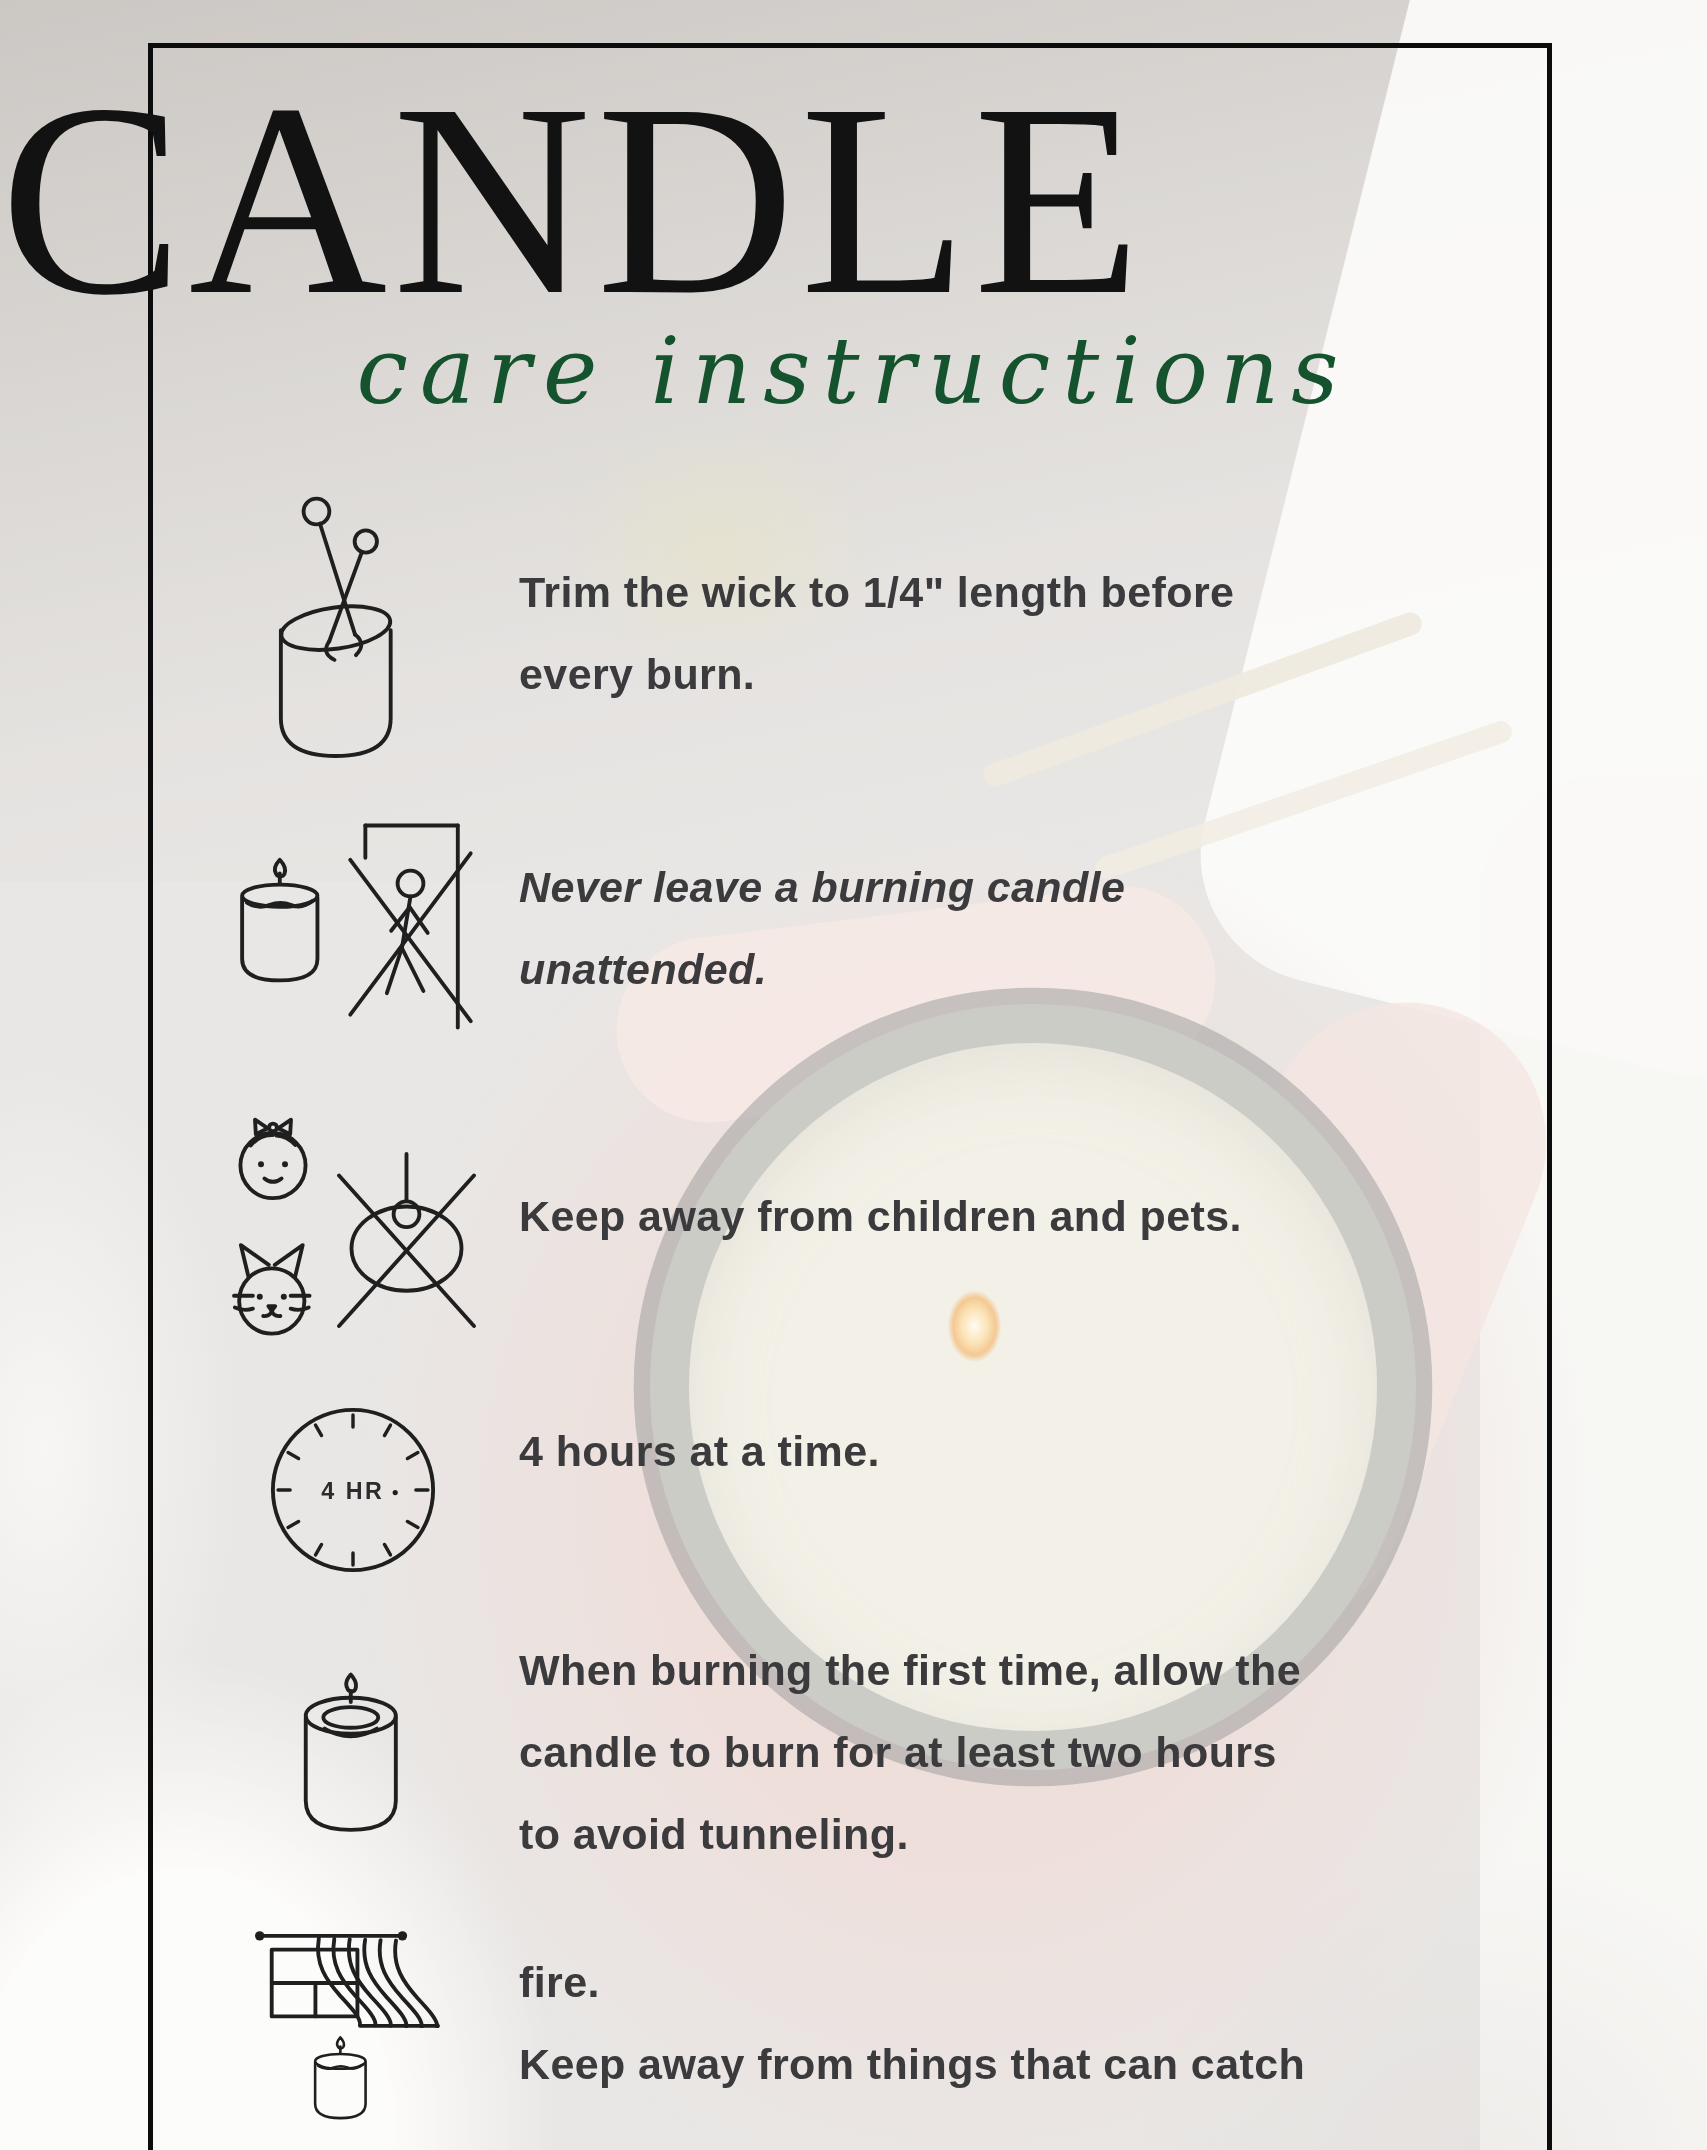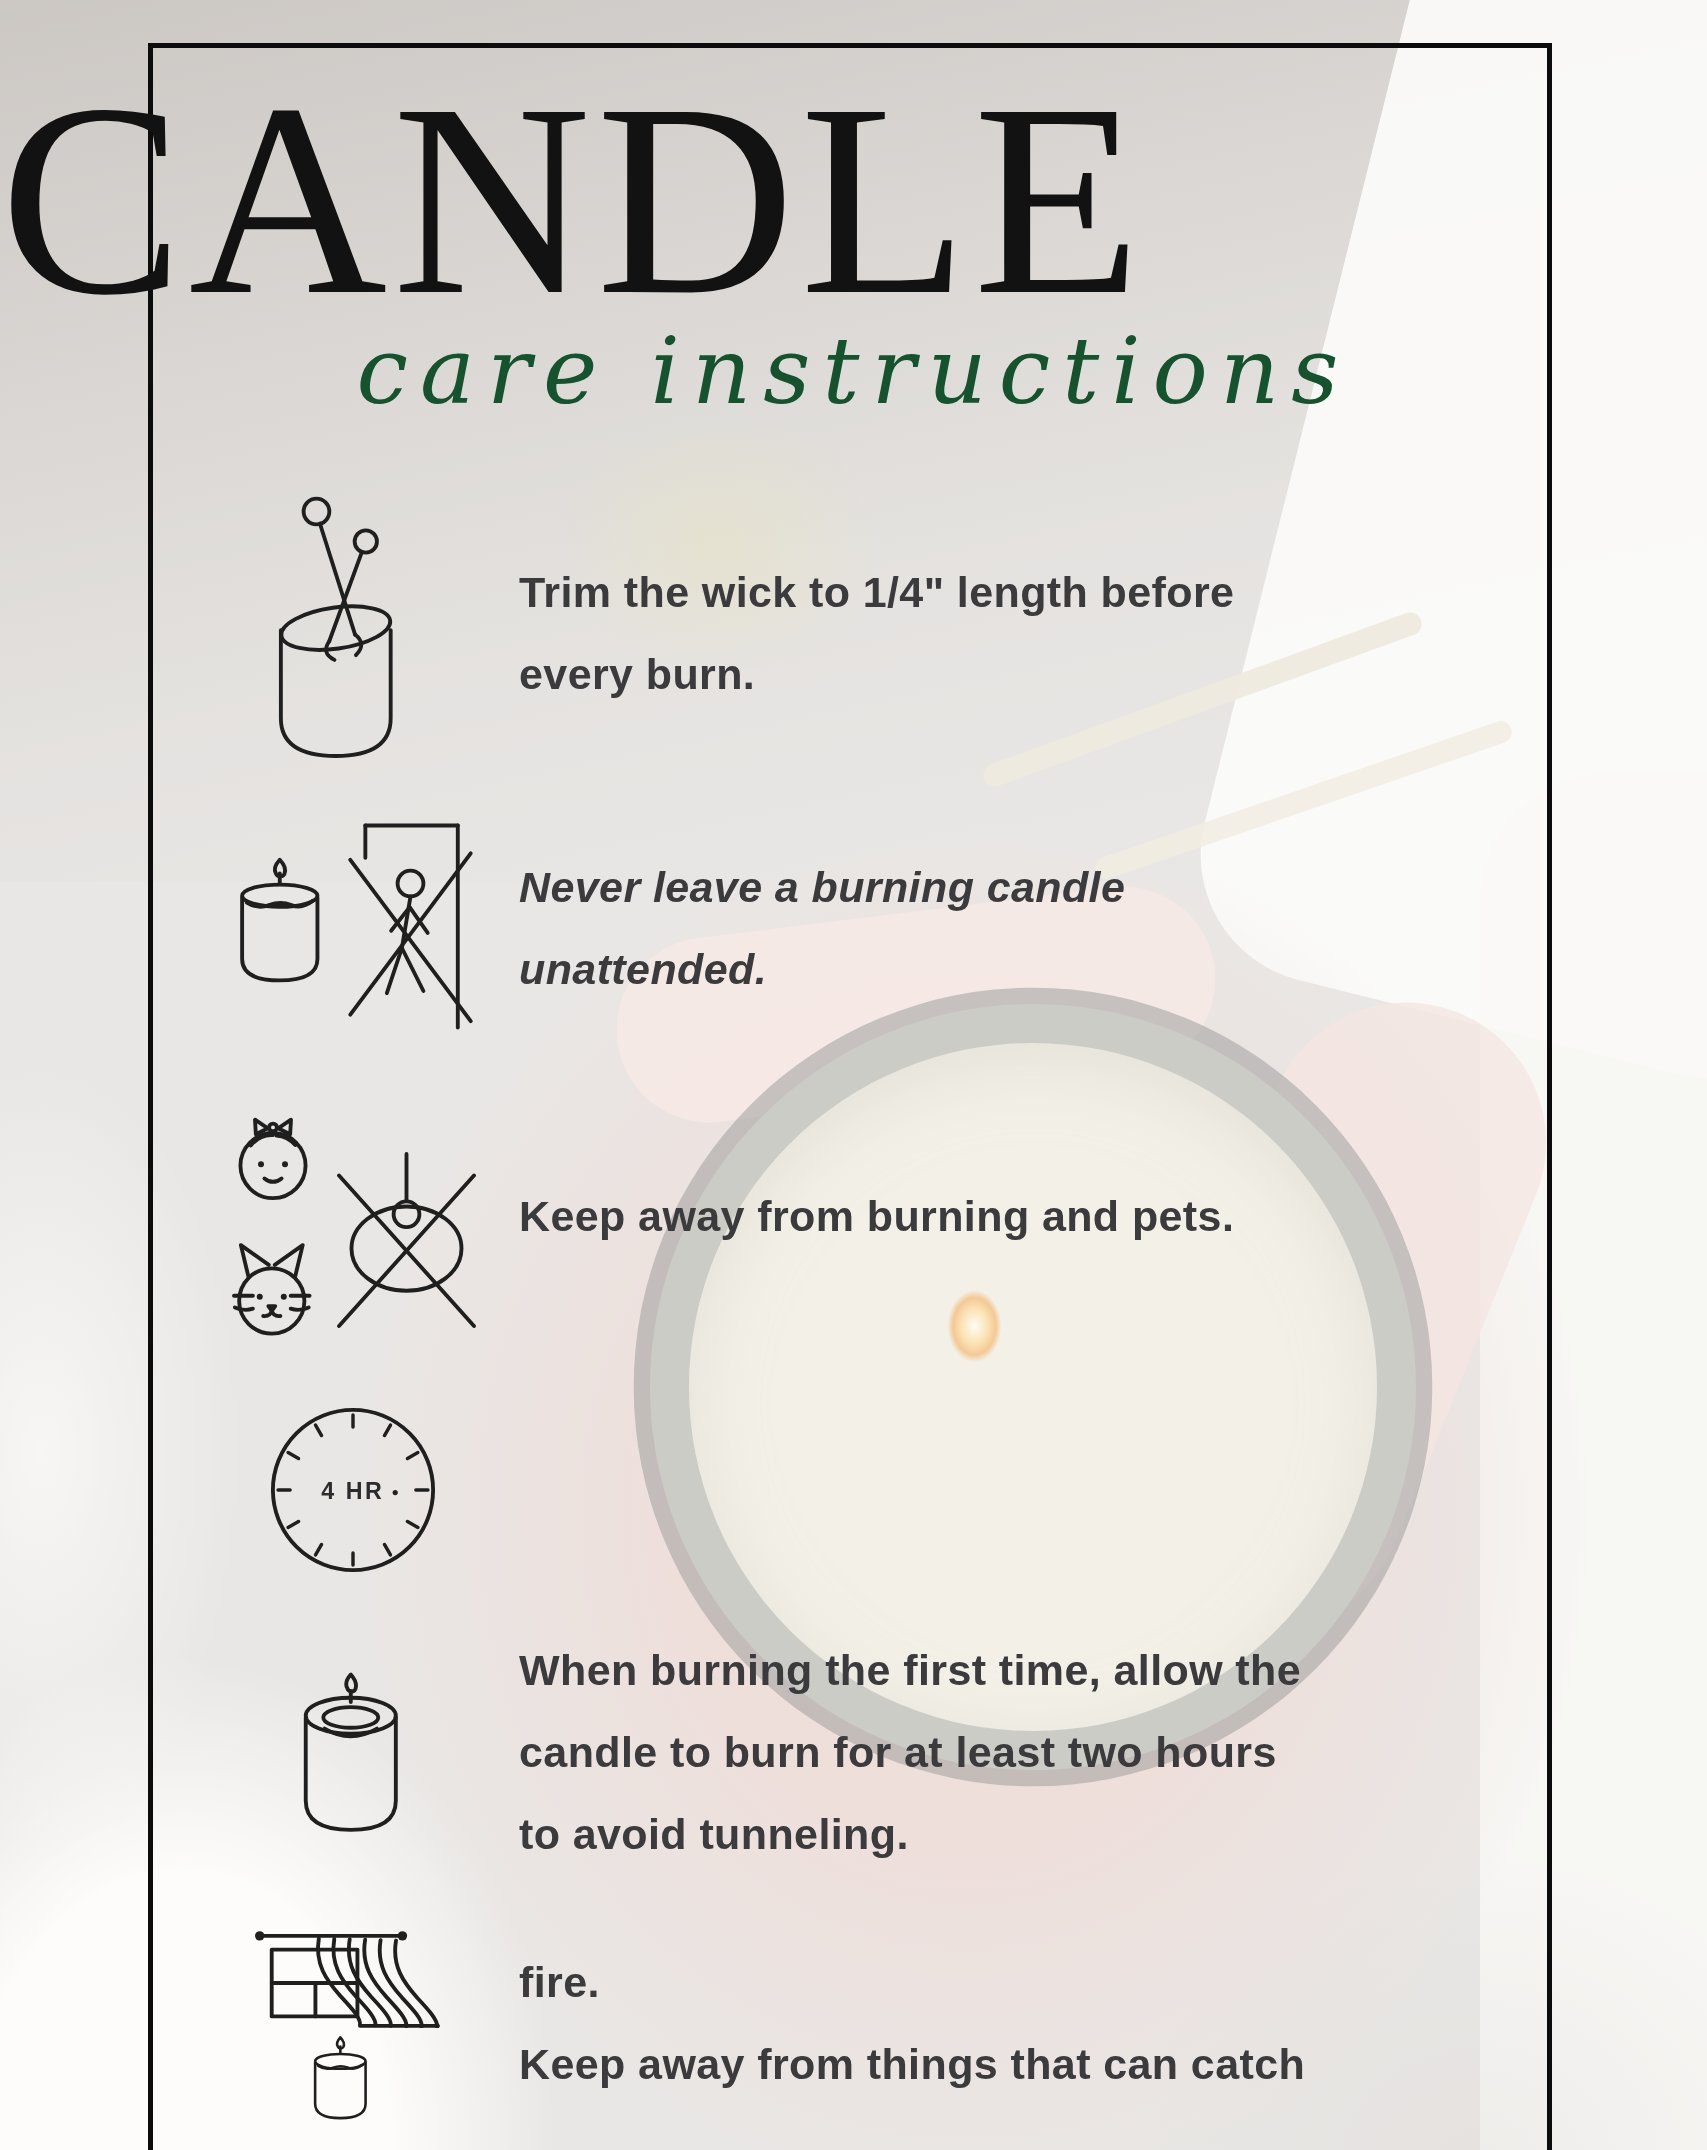--- a/index.html
+++ b/index.html
@@ -163,21 +163,21 @@
 <div class="iconbox" style="left:331px;top:1136px;width:151px;height:202px;">
   <svg class="icon" viewBox="0 0 350 470">
     <path d="M175,42 V150"></path>
     <circle cx="175" cy="182" r="30"></circle>
     <ellipse cx="175" cy="262" rx="128" ry="98"></ellipse>
     <path d="M18,92 L332,442"></path>
     <path d="M332,92 L18,442"></path>
   </svg>
 </div>
 <div class="row-text" style="top:1175px;">
-  <div class="line">Keep away from burning and pets.</div>
+  <div class="line">Keep away from children and pets.</div>
 </div>
 
 <div class="iconbox" style="left:266px;top:1403px;width:174px;height:174px;">
   <svg class="icon" viewBox="0 0 404 404">
     <circle cx="202" cy="202" r="186"></circle>
     <g stroke-width="8">
       <line x1="202" y1="28" x2="202" y2="56"></line>
       <line x1="202" y1="28" x2="202" y2="56" transform="rotate(30 202 202)"></line>
       <line x1="202" y1="28" x2="202" y2="56" transform="rotate(60 202 202)"></line>
       <line x1="202" y1="28" x2="202" y2="56" transform="rotate(90 202 202)"></line>
@@ -188,20 +188,21 @@
       <line x1="202" y1="28" x2="202" y2="56" transform="rotate(240 202 202)"></line>
       <line x1="202" y1="28" x2="202" y2="56" transform="rotate(270 202 202)"></line>
       <line x1="202" y1="28" x2="202" y2="56" transform="rotate(300 202 202)"></line>
       <line x1="202" y1="28" x2="202" y2="56" transform="rotate(330 202 202)"></line>
     </g>
     <circle class="f" cx="300" cy="208" r="6"></circle>
     <text x="128" y="224" font-size="54" letter-spacing="6">4 HR</text>
   </svg>
 </div>
 <div class="row-text" style="top:1410px;">
+  <div class="line">4 hours at a time.</div>
 </div>
 
 <div class="iconbox" style="left:296px;top:1672px;width:110px;height:163px;">
   <svg class="icon" viewBox="0 0 255 380" stroke-width="8">
     <path d="M127,6 q-16,18 -8,32 a10,10 0 0 0 19,1 q5,-15 -11,-33 z"></path>
     <path d="M127,70 V44"></path>
     <ellipse cx="127" cy="102" rx="105" ry="42"></ellipse>
     <ellipse cx="127" cy="106" rx="64" ry="24"></ellipse>
     <path d="M66,132 q60,36 122,0"></path>
     <path d="M22,106 L22,300 Q22,368 127,368 Q232,368 232,300 L232,106"></path>

